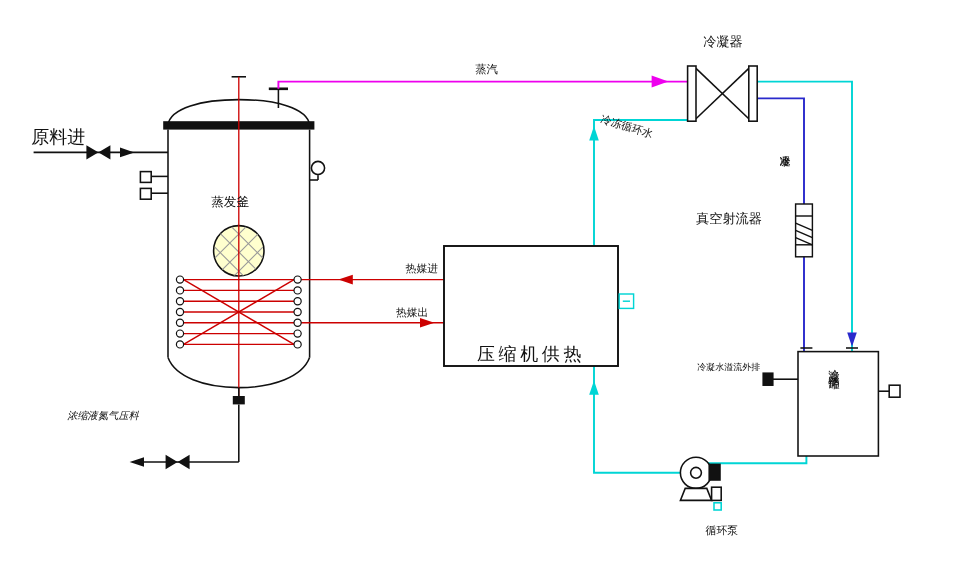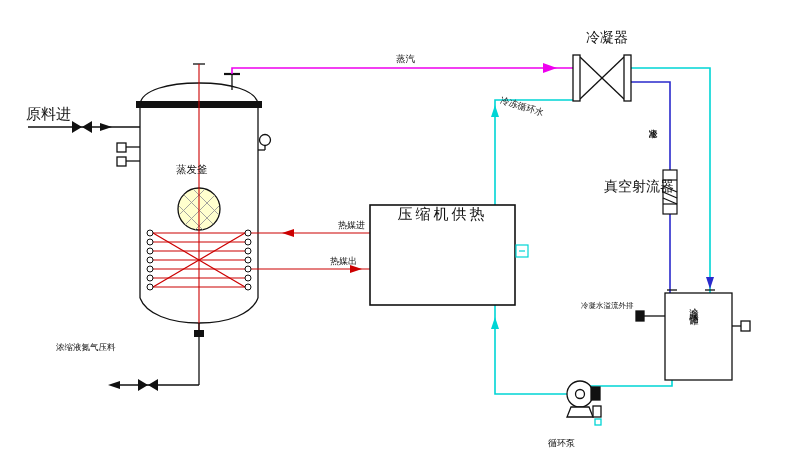--- a/index.html
+++ b/index.html
@@ -2,21 +2,21 @@
 <html><head>
 <meta charset="utf-8">
 <style>
   html,body{margin:0;padding:0;background:#fff;}
   .stage{position:relative;width:800px;height:473px;background:#ffffff;
          font-family:"DejaVu Sans","Liberation Sans",sans-serif;overflow:hidden;}
   .stage svg{position:absolute;left:0;top:0;}
   .lbl{position:absolute;color:#111;white-space:nowrap;line-height:1.15;}
   .v{writing-mode:vertical-rl;text-orientation:upright;}
   .unit-text{position:absolute;left:370px;top:205px;width:145px;height:100px;
-             display:flex;flex-direction:column;justify-content:space-between;align-items:center;
+             display:flex;flex-direction:column;justify-content:flex-end;align-items:center;
              gap:10px;font-size:15px;letter-spacing:3px;color:#111;}
 </style>
 </head>
 <body>
 
 <div class="stage">
 
   <svg width="800" height="473" viewBox="0 0 800 473">
 
     <g stroke="#111" fill="none" stroke-width="1.3">
@@ -166,29 +166,29 @@
       <circle cx="580" cy="394" r="4.5" fill="#fff"></circle>
       <rect x="591" y="387" width="9" height="13" fill="#111"></rect>
       <path d="M571,407 L567,417 L593,417 L589,407 Z" fill="#fff"></path>
       <rect x="593" y="406" width="8" height="11" fill="#fff"></rect>
       <rect x="595" y="419" width="6" height="6" fill="#fff" stroke="#00d5d5"></rect>
     </g>
   </svg>
 
   <div class="lbl" style="left:26px;top:106px;font-size:15px;">原料进</div>
   <div class="lbl" style="left:176px;top:163px;font-size:10.5px;">蒸发釜</div>
-  <div class="lbl" style="left:396px;top:54px;font-size:9.5px;">蒸汽</div>
-  <div class="lbl" style="left:586px;top:29px;font-size:14px;">冷凝器</div>
+  <div class="lbl" style="left:396px;top:54px;font-size:9.5px;font-family:Liberation Mono, monospace;">蒸汽</div>
+  <div class="lbl" style="left:586px;top:29px;font-size:11px;">冷凝器</div>
   <div class="lbl" style="left:502px;top:95px;font-size:9px;transform:rotate(17deg);transform-origin:left top;">冷冻循环水</div>
   <div class="lbl v" style="left:648px;top:122px;font-size:9px;">冷凝水</div>
-  <div class="lbl" style="left:604px;top:178px;font-size:14px;">真空射流器</div>
+  <div class="lbl" style="left:580px;top:178px;font-size:11px;font-family:Liberation Mono, monospace;">真空射流器</div>
   <div class="lbl" style="left:338px;top:220px;font-size:9px;">热媒进</div>
   <div class="lbl" style="left:330px;top:256px;font-size:9px;">热媒出</div>
 
   <div class="unit-text">
     <div>压缩机供热</div>
   </div>
 
   <div class="lbl" style="left:581px;top:302px;font-size:7.5px;">冷凝水溢流外排</div>
   <div class="lbl v" style="left:688px;top:300px;font-size:9.5px;letter-spacing:2px;">冷凝水储罐</div>
-  <div class="lbl" style="left:548px;top:438px;font-size:9px;">循环泵</div>
-  <div class="lbl" style="left:56px;top:343px;font-size:8.5px;">浓缩液氮气压料</div>
+  <div class="lbl" style="left:588px;top:438px;font-size:9px;">循环泵</div>
+  <div class="lbl" style="left:56px;top:343px;font-size:8.5px;font-style:italic;">浓缩液氮气压料</div>
 </div>
 
 </body></html>

